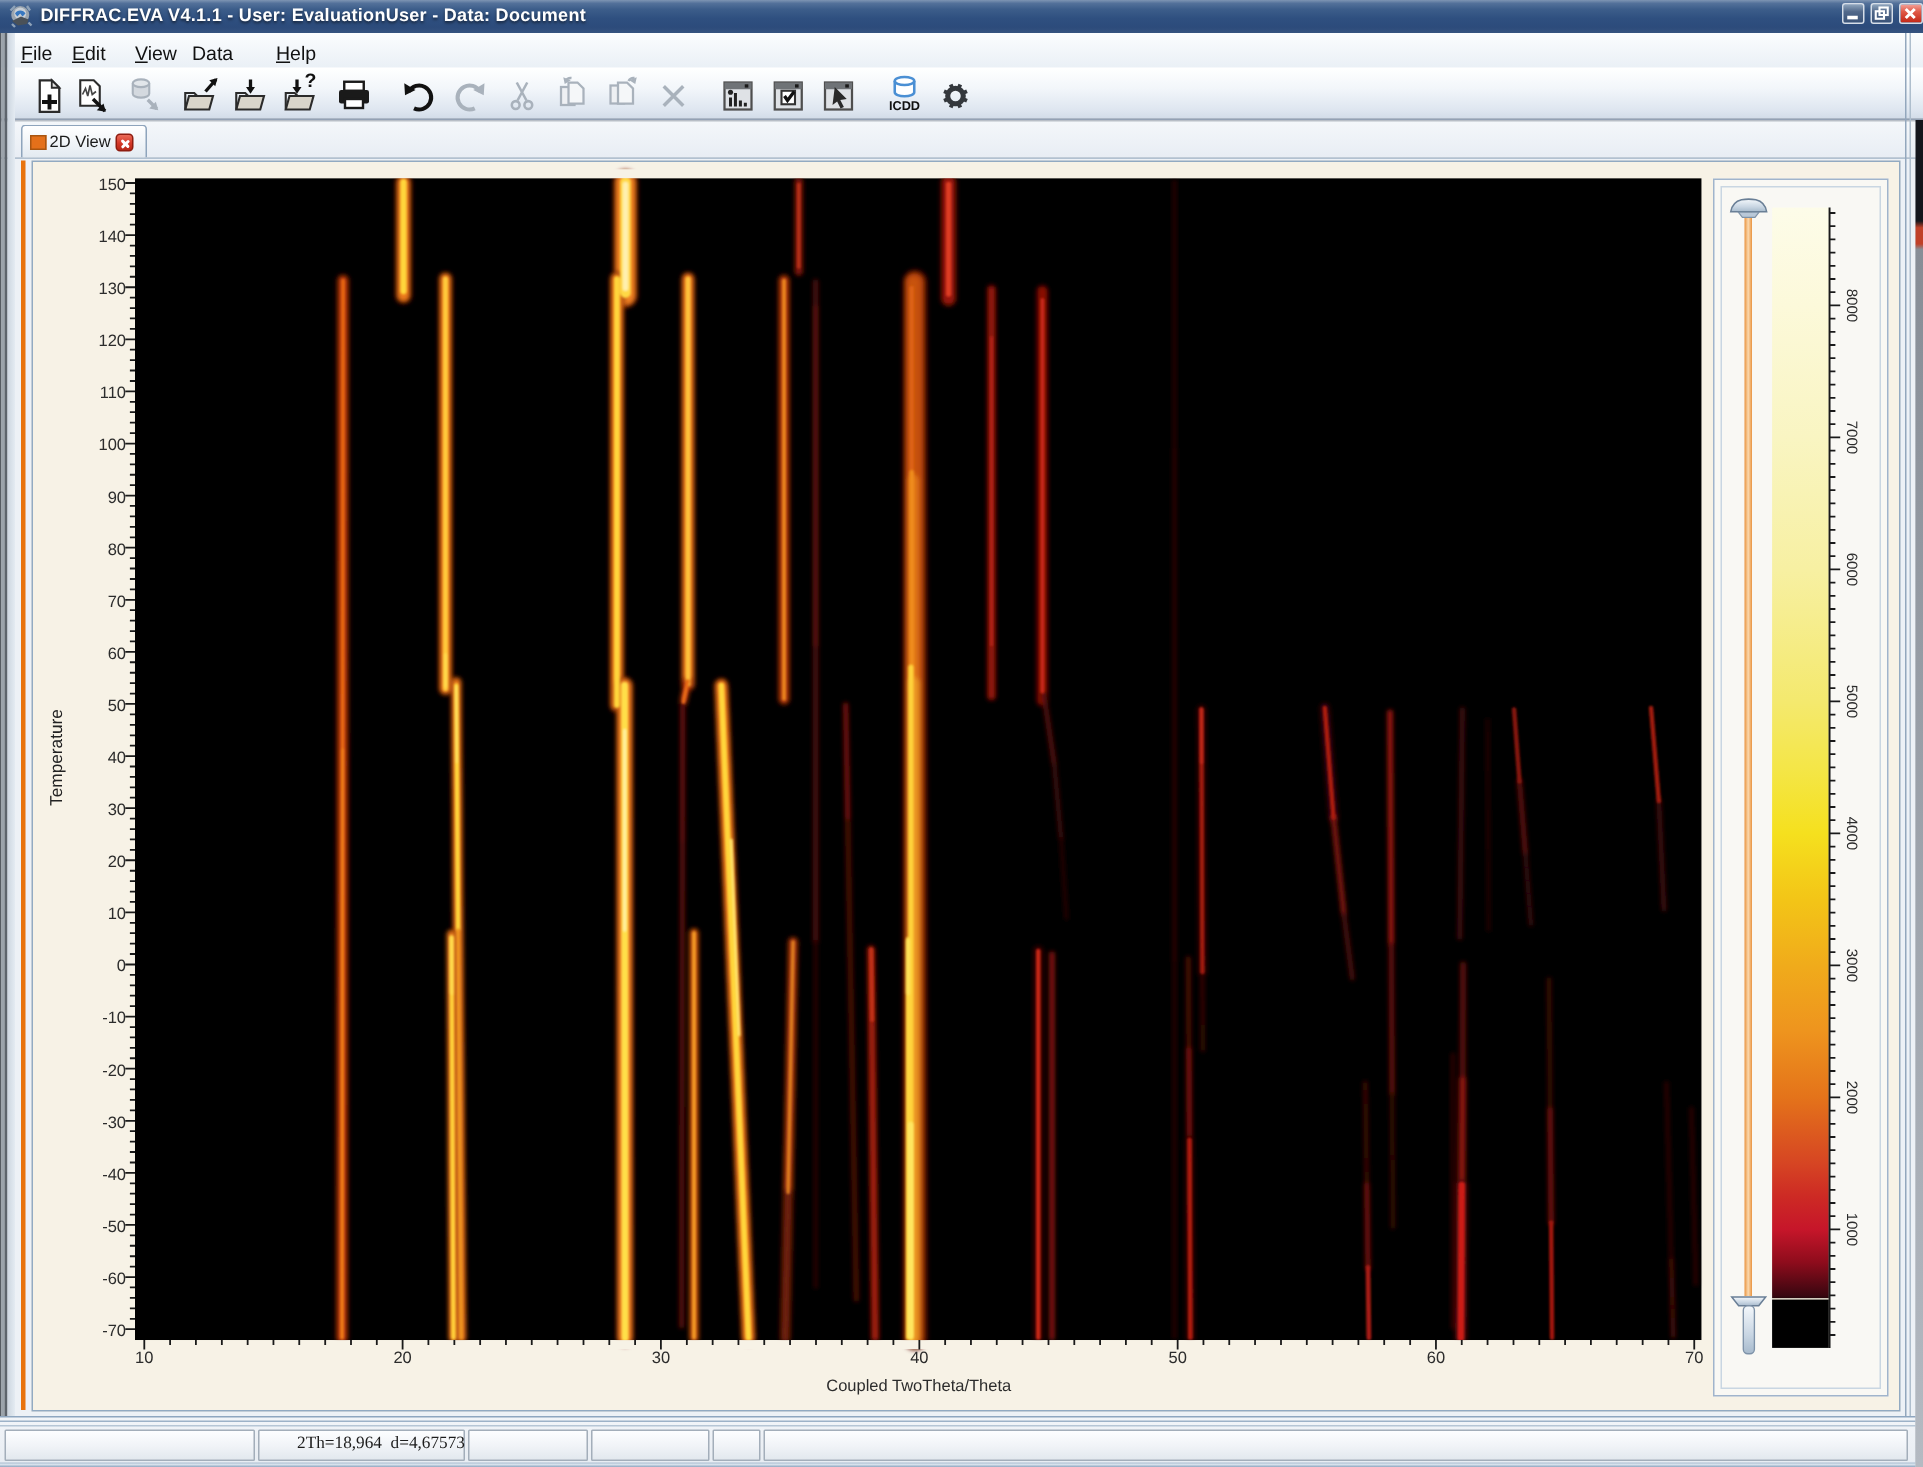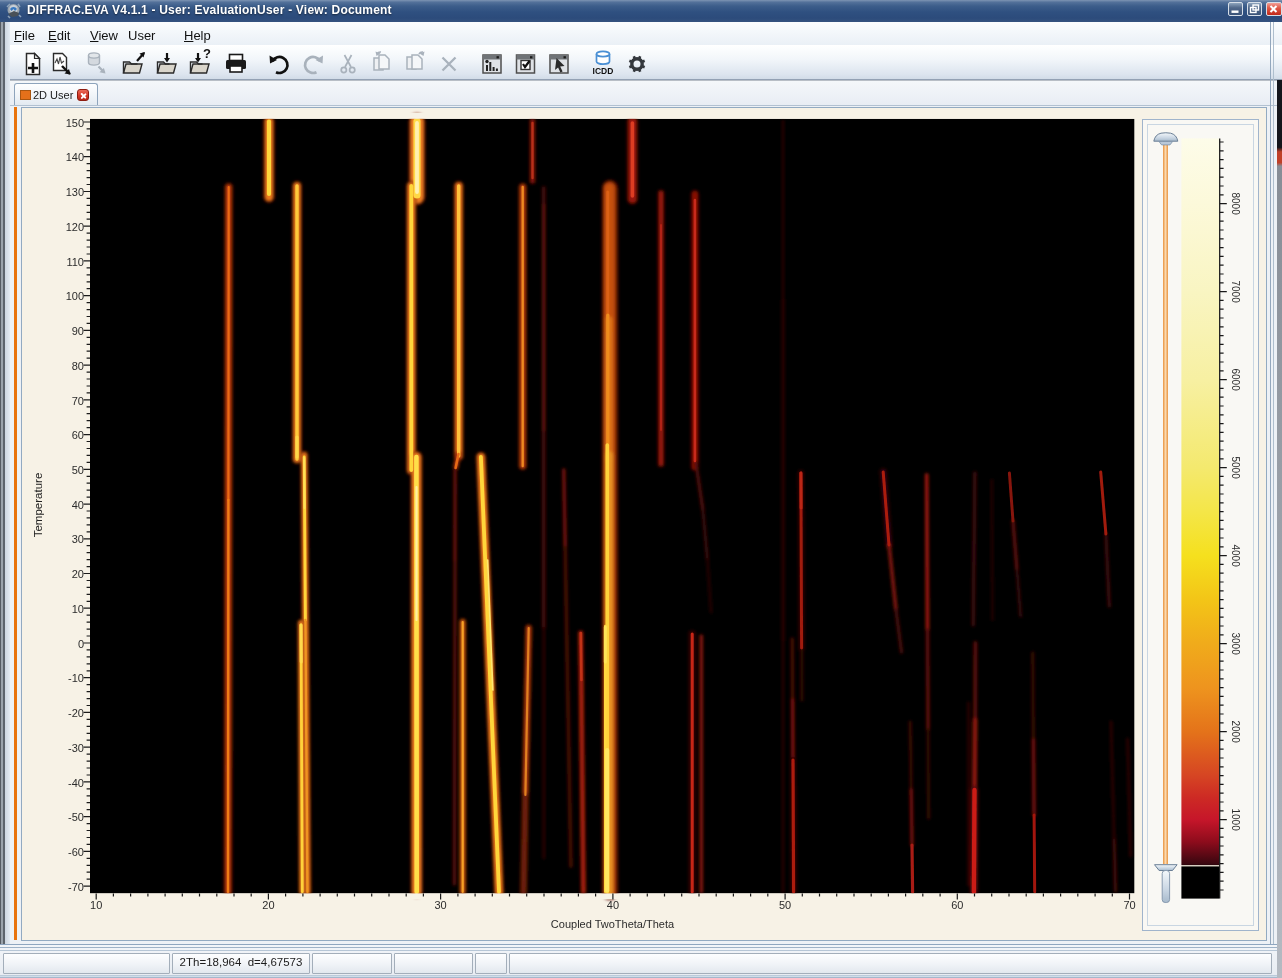--- a/index.html
+++ b/index.html
@@ -38,62 +38,62 @@
   border:1px solid #92aac2; }
 #cbpanel { left:1141.5px; top:119.2px; width:117.5px; height:811.5px;
   background:#f9f8f4; border:1px solid #a0b4cc; }
 #track { left:1163.4px; top:140px; width:5px; height:724px;
   background:linear-gradient(90deg,#e9933f 0%,#fbd9ae 50%,#e9933f 100%); }
 #statusarea { left:0; top:943.5px; width:1277px; height:34.5px;
   background:linear-gradient(180deg,#f2f5f9 0%,#e7ecf2 100%); }
 .sline { left:0; width:1277px; height:1px; }
 .spanel { top:952.5px; height:21px; border:1px solid #a3aeba; border-radius:1px;
   background:linear-gradient(180deg,#fdfeff 0%,#f0f3f7 55%,#e2e8ee 100%); }
-#stxt { left:172px; top:956px; width:138px; text-align:center; font-size:11.5px; color:#1c1c1c; }
+#stxt { left:172px; top:956px; width:138px; text-align:right; font-size:11.5px; color:#1c1c1c;font-family:Liberation Serif, serif; }
 #botborder { left:0; top:974.5px; width:1277px; height:3.5px;
   background:linear-gradient(180deg,#aabdd0 0%,#d7e2ec 45%,#8ea6c0 100%); }
 #rmargin { left:1277px; top:80px; width:5px; height:898px;
   background:linear-gradient(180deg,#14161c 0%,#14161c 7.5%,#c04028 8%,#c04028 9.2%,#878d96 9.6%,#b4bac2 100%); }
 .u { text-decoration:underline; }
 svg.ov { position:absolute; left:0; top:0; }
 .frameL { position:absolute; top:22px; height:952px; }
 #cbinner { left:1146.5px; top:124px; width:107px; height:802px; border:1px solid #c9d6e2; }
 </style></head>
 <body>
 <div class="abs" id="titlebar"></div>
-<div class="abs" id="title-text">DIFFRAC.EVA V4.1.1 - User: EvaluationUser - View: Document</div>
+<div class="abs" id="title-text">DIFFRAC.EVA V4.1.1 - User: EvaluationUser - Data: Document</div>
 <div class="abs winbtn" id="btnmin"></div>
 <div class="abs winbtn" id="btnres"></div>
 <div class="abs winbtn" id="btnclose"></div>
 <svg class="abs" style="left:1228px;top:2px" width="54" height="15" viewBox="0 0 54 15">
 <rect x="3.5" y="8.5" width="7" height="2.4" fill="#fff"></rect>
 <rect x="22.5" y="5.5" width="5.5" height="5" fill="none" stroke="#fff" stroke-width="1.4"></rect>
 <rect x="25" y="3" width="5.5" height="5" fill="none" stroke="#fff" stroke-width="1.4"></rect>
 <path d="M42.5,4 l6,6 M48.5,4 l-6,6" stroke="#fff" stroke-width="2"></path>
 </svg>
 <svg class="abs" style="left:5px;top:2px" width="17" height="18" viewBox="0 0 17 18">
 <circle cx="8.5" cy="8" r="6" fill="#9aa4ae"></circle>
 <circle cx="8.5" cy="7" r="4" fill="#c8cfd6"></circle>
 <path d="M5,7 a4 4 0 0 1 7,0 l-2,2 -1.5,-2 -2,2 z" fill="#3878c0"></path>
 <path d="M3,12 l4,3 6,-1 1,-3 -5,-2 z" fill="#4a5158"></path>
 <path d="M2,5 l3,-3 M13,2 l2,3 M14,13 l2,2 M3,14 l2,2" stroke="#8ea2b8" stroke-width="1.6"></path>
 </svg>
 <div class="abs" id="menubar">
  <span style="left:14px"><span class="u">F</span>ile</span>
  <span style="left:48px"><span class="u">E</span>dit</span>
  <span style="left:90px"><span class="u">V</span>iew</span>
- <span style="left:128px">User</span>
+ <span style="left:128px">Data</span>
  <span style="left:184px"><span class="u">H</span>elp</span>
 </div>
 <div class="abs" id="toolbar"></div>
 <div class="abs" id="tabbar"></div>
 <div class="abs" id="tabline"></div>
 <div class="abs" id="tab">
     <div class="abs" id="tabsq"></div>
-    <div class="abs" id="tabtxt">2D User</div>
+    <div class="abs" id="tabtxt">2D View</div>
     <div class="abs" id="tabx">
       <i></i>
       <b></b>
     </div>
   </div>
 <div class="abs" id="content"></div>
 <div class="abs frameL" style="left:0;width:1px;background:#565c63"></div>
 <div class="abs frameL" style="left:1px;width:2px;background:#9ba3ab"></div>
 <div class="abs frameL" style="left:3px;width:2px;background:#5d646c"></div>
 <div class="abs frameL" style="left:5px;width:5px;background:linear-gradient(90deg,#cdd6e0,#e4ebf2)"></div>

